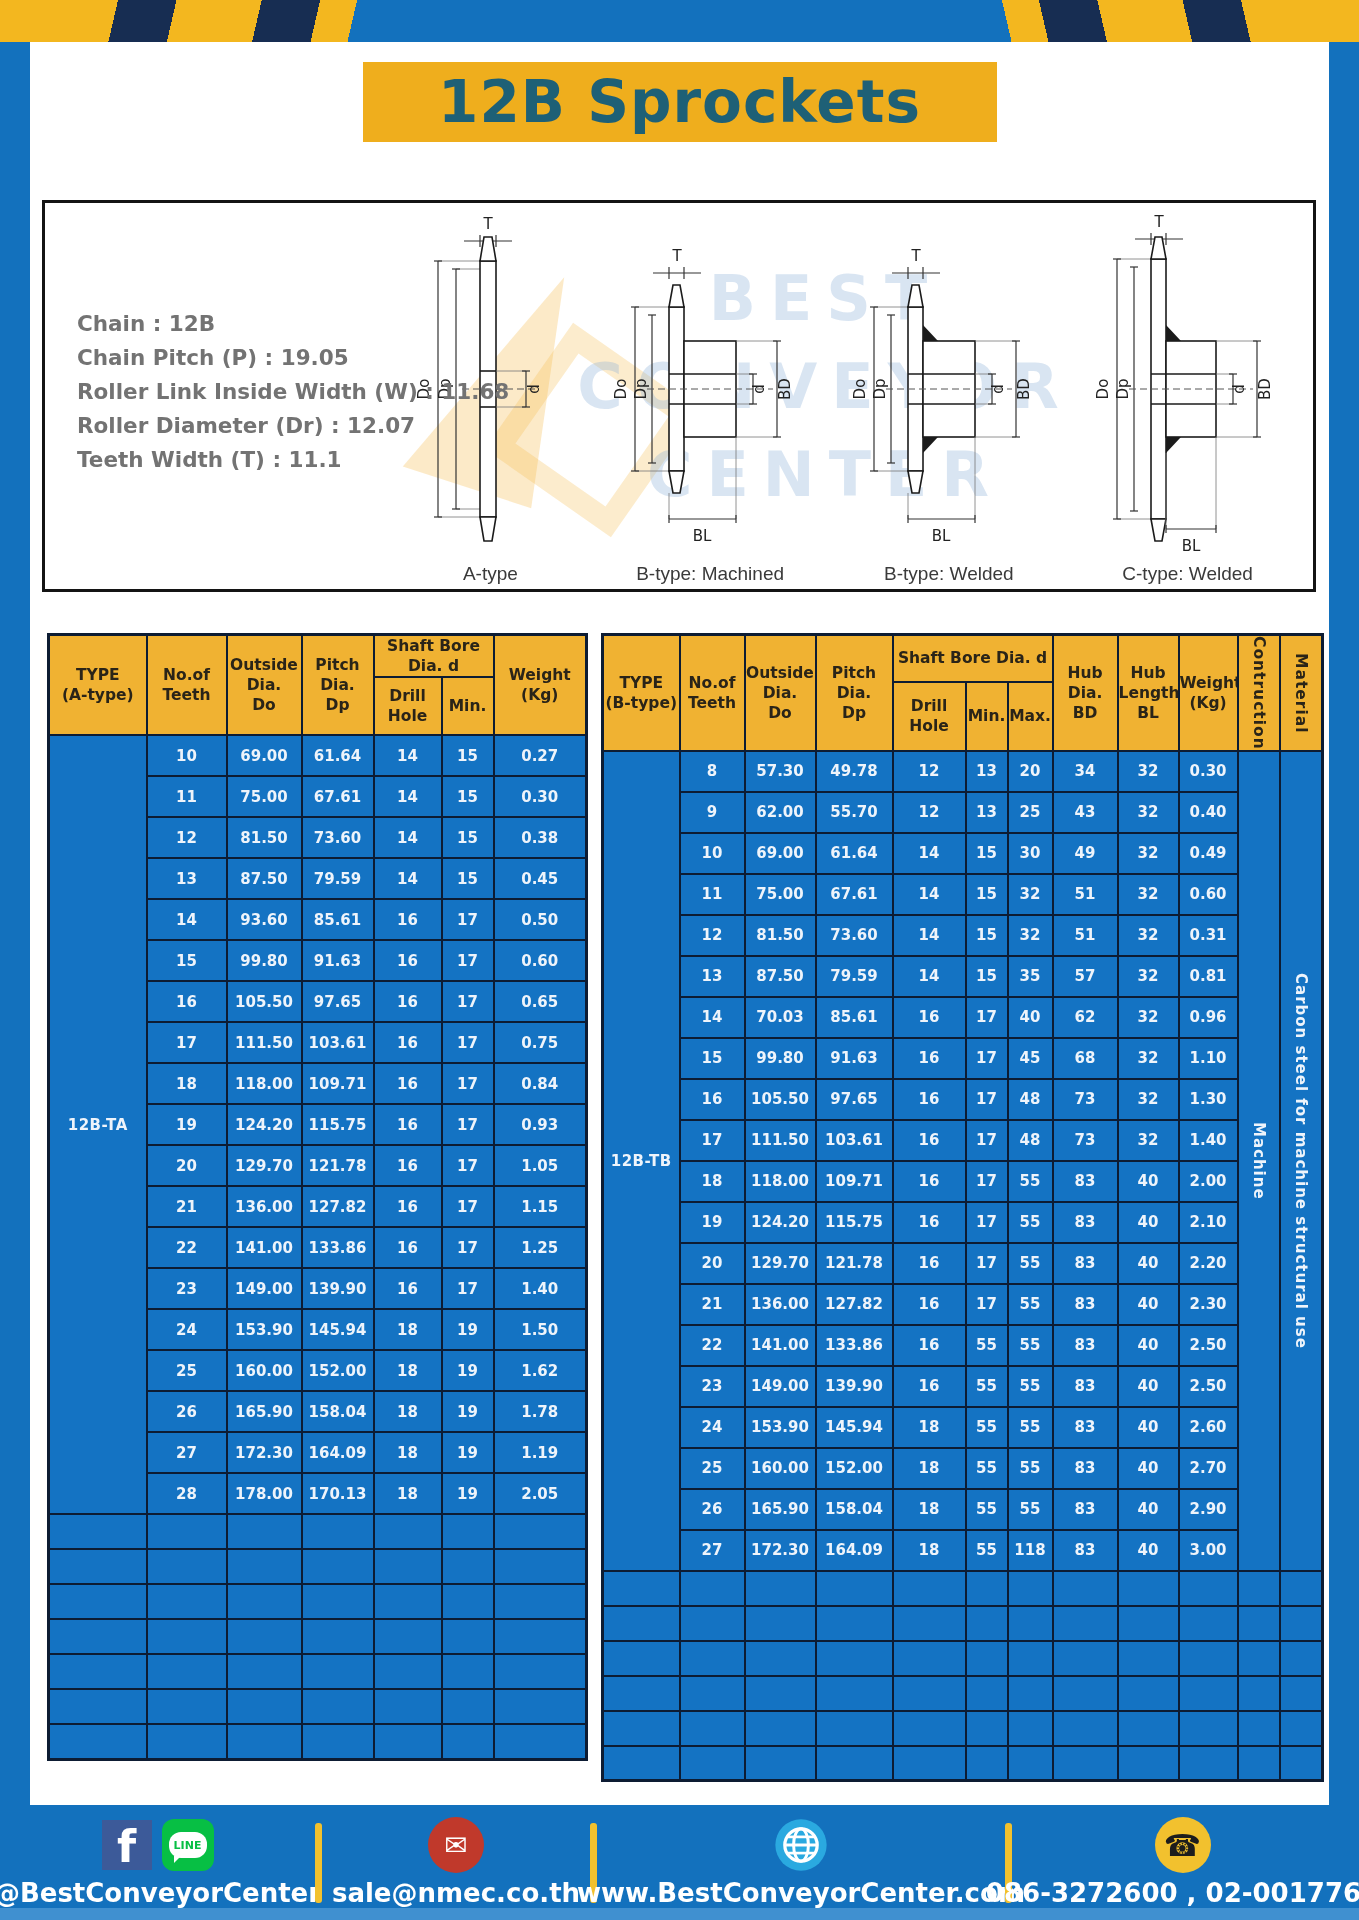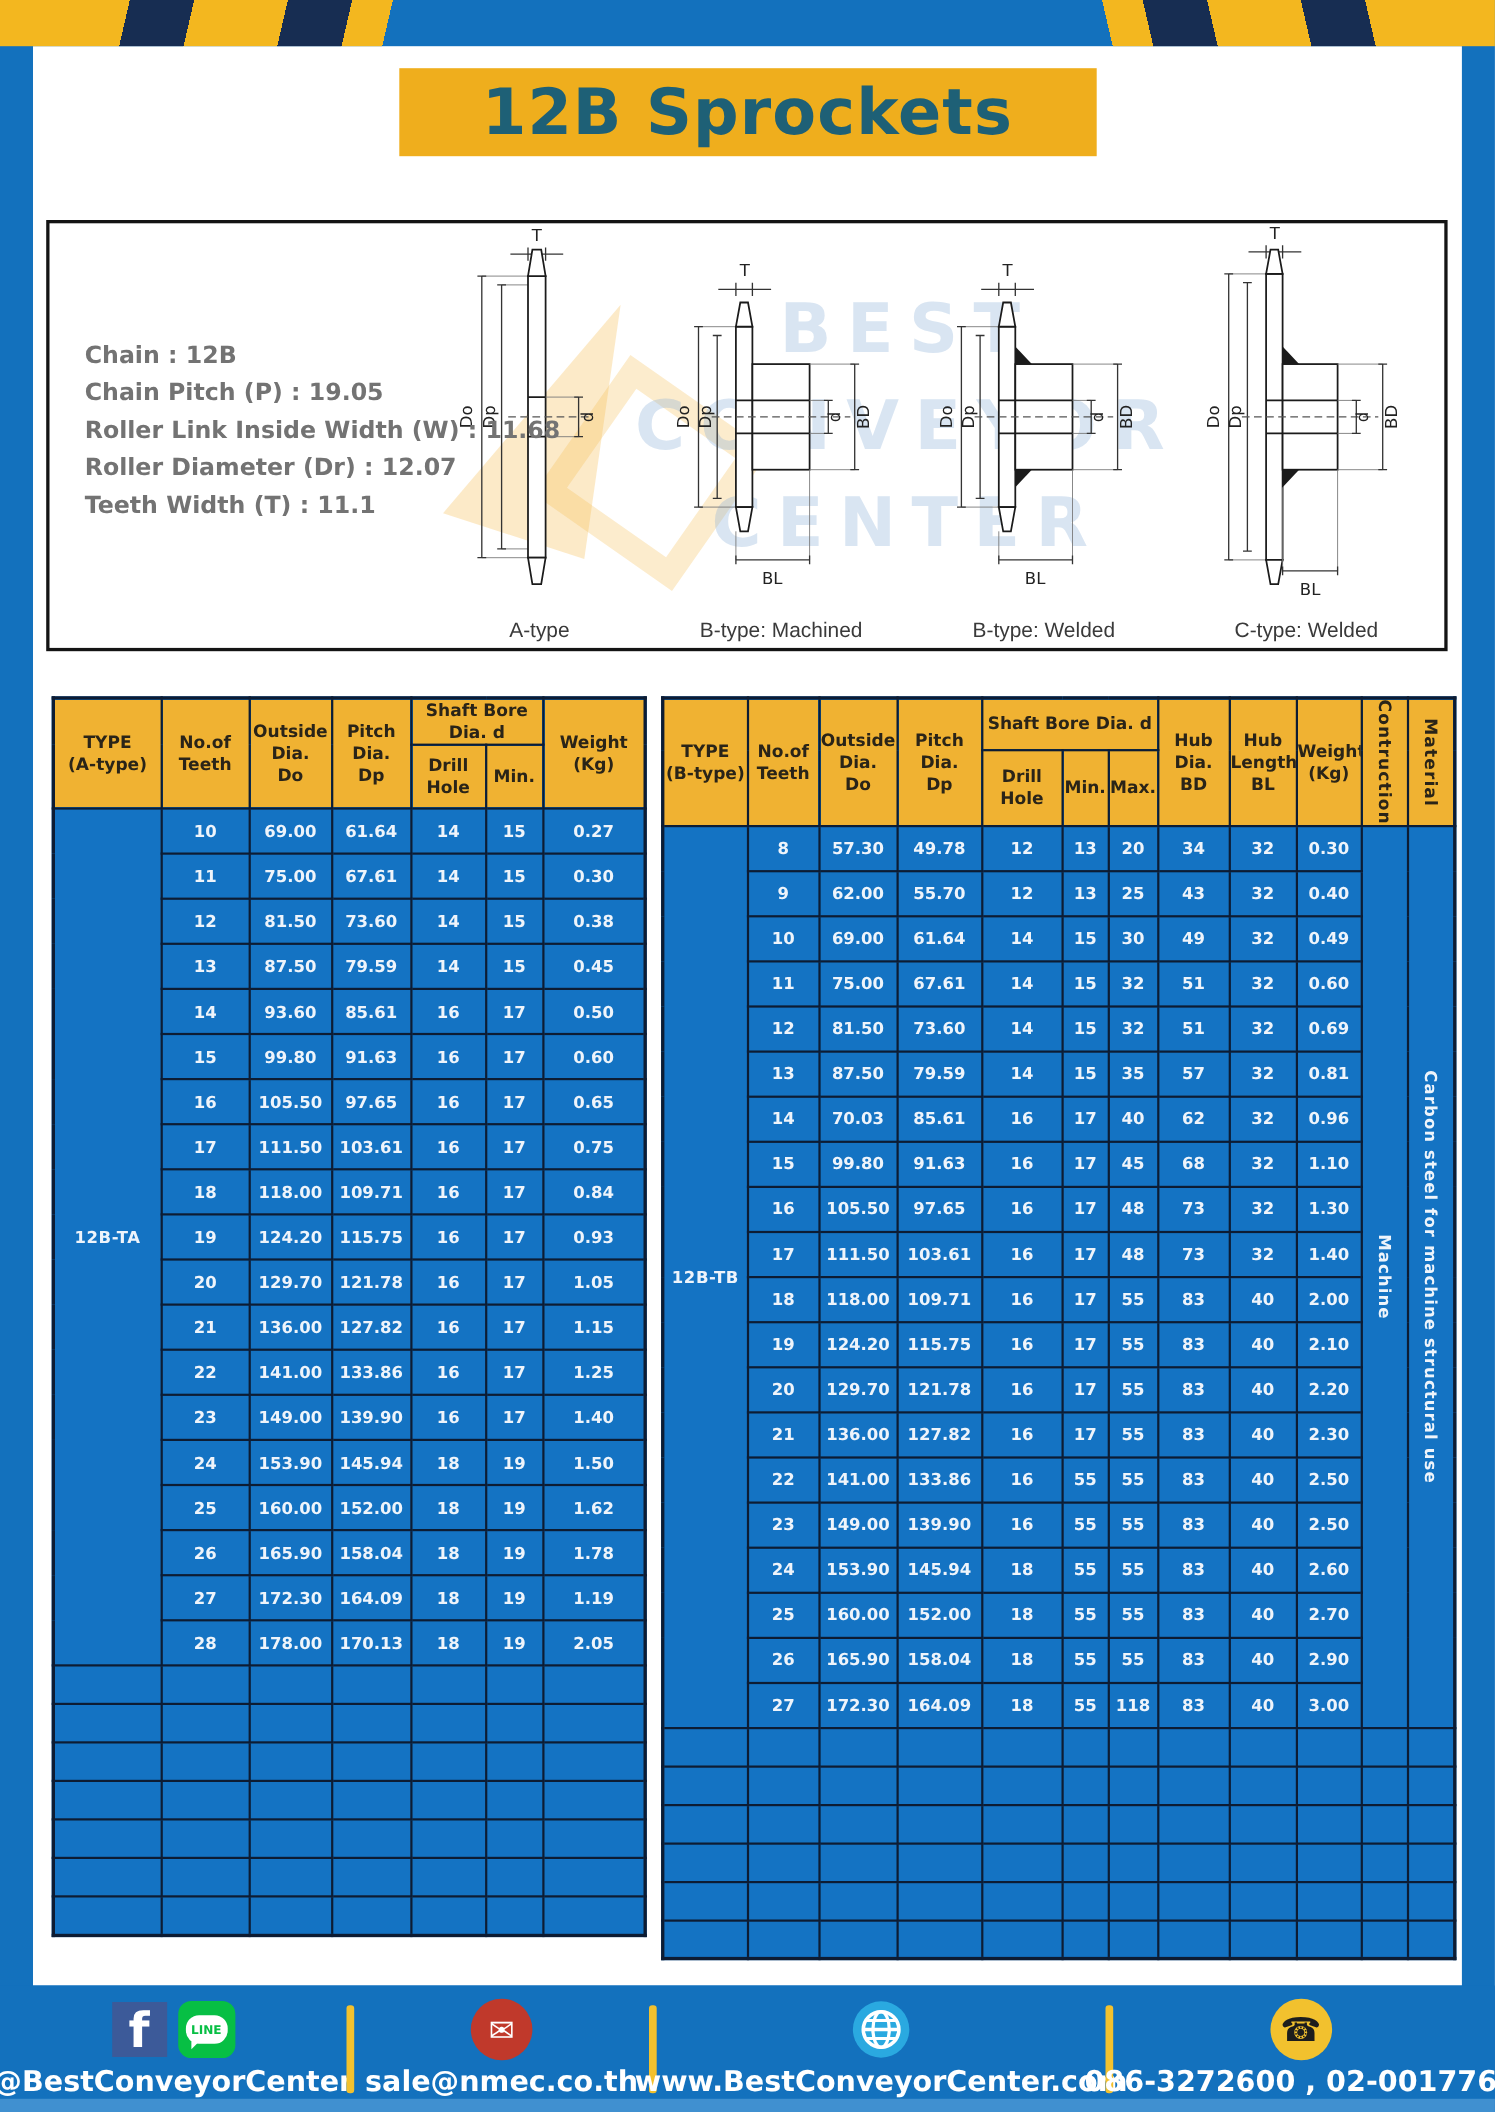--- a/index.html
+++ b/index.html
@@ -27,21 +27,21 @@
   .specs{position:absolute;left:32px;top:104px;color:#737373;font-weight:bold;font-size:21.5px;line-height:34px;white-space:nowrap;z-index:2;}
   .watermark{position:absolute;left:470px;top:52px;width:620px;text-align:center;z-index:0;
     color:rgba(140,175,215,0.33);font-weight:bold;font-size:62px;line-height:88px;letter-spacing:14px;}
   .wm-shape{position:absolute;left:390px;top:60px;width:0;height:0;z-index:0;
     border-left:95px solid transparent;border-right:40px solid transparent;border-bottom:230px solid rgba(246,186,74,0.30);
     transform:rotate(18deg);}
   .wm-shape2{position:absolute;left:470px;top:150px;width:110px;height:110px;z-index:0;
     border:22px solid rgba(246,186,74,0.28);transform:rotate(35deg);}
   .drawings{position:absolute;left:345px;top:4px;right:6px;height:378px;display:flex;justify-content:space-around;align-items:flex-end;z-index:1;}
   .drawing{display:flex;flex-direction:column;align-items:center;}
-  .caption{font-size:19px;color:#3a3a3a;margin-top:12px;font-family:"Liberation Sans",sans-serif;}
+  .caption{font-size:19px;color:#3a3a3a;margin-top:2px;font-family:"Liberation Sans",sans-serif;}
 
   
   .tables{position:absolute;left:47px;top:633px;display:flex;gap:13px;height:1118px;align-items:stretch;}
   table.spec{border-collapse:collapse;table-layout:fixed;background:#1473c3;height:100%;border:3px solid #0d1c33;}
   table.spec th,table.spec td{border:2px solid #0d1c33;padding:0;text-align:center;vertical-align:middle;overflow:hidden;}
   table.spec thead th{background:#f0b232;color:#2a2418;font-size:15.5px;font-weight:bold;line-height:20px;}
   table.spec thead tr.r1{height:40px;}
   table.spec thead tr.r2{height:58px;}
   table.spec td{color:#eef4fb;font-size:15px;font-weight:bold;}
   table.spec tbody tr{height:41px;}
@@ -650,21 +650,21 @@
         </tr>
         <tr>
           <td>12</td>
           <td>81.50</td>
           <td>73.60</td>
           <td>14</td>
           <td>15</td>
           <td>32</td>
           <td>51</td>
           <td>32</td>
-          <td>0.69</td>
+          <td>0.31</td>
         </tr>
         <tr>
           <td>13</td>
           <td>87.50</td>
           <td>79.59</td>
           <td>14</td>
           <td>15</td>
           <td>35</td>
           <td>57</td>
           <td>32</td>

